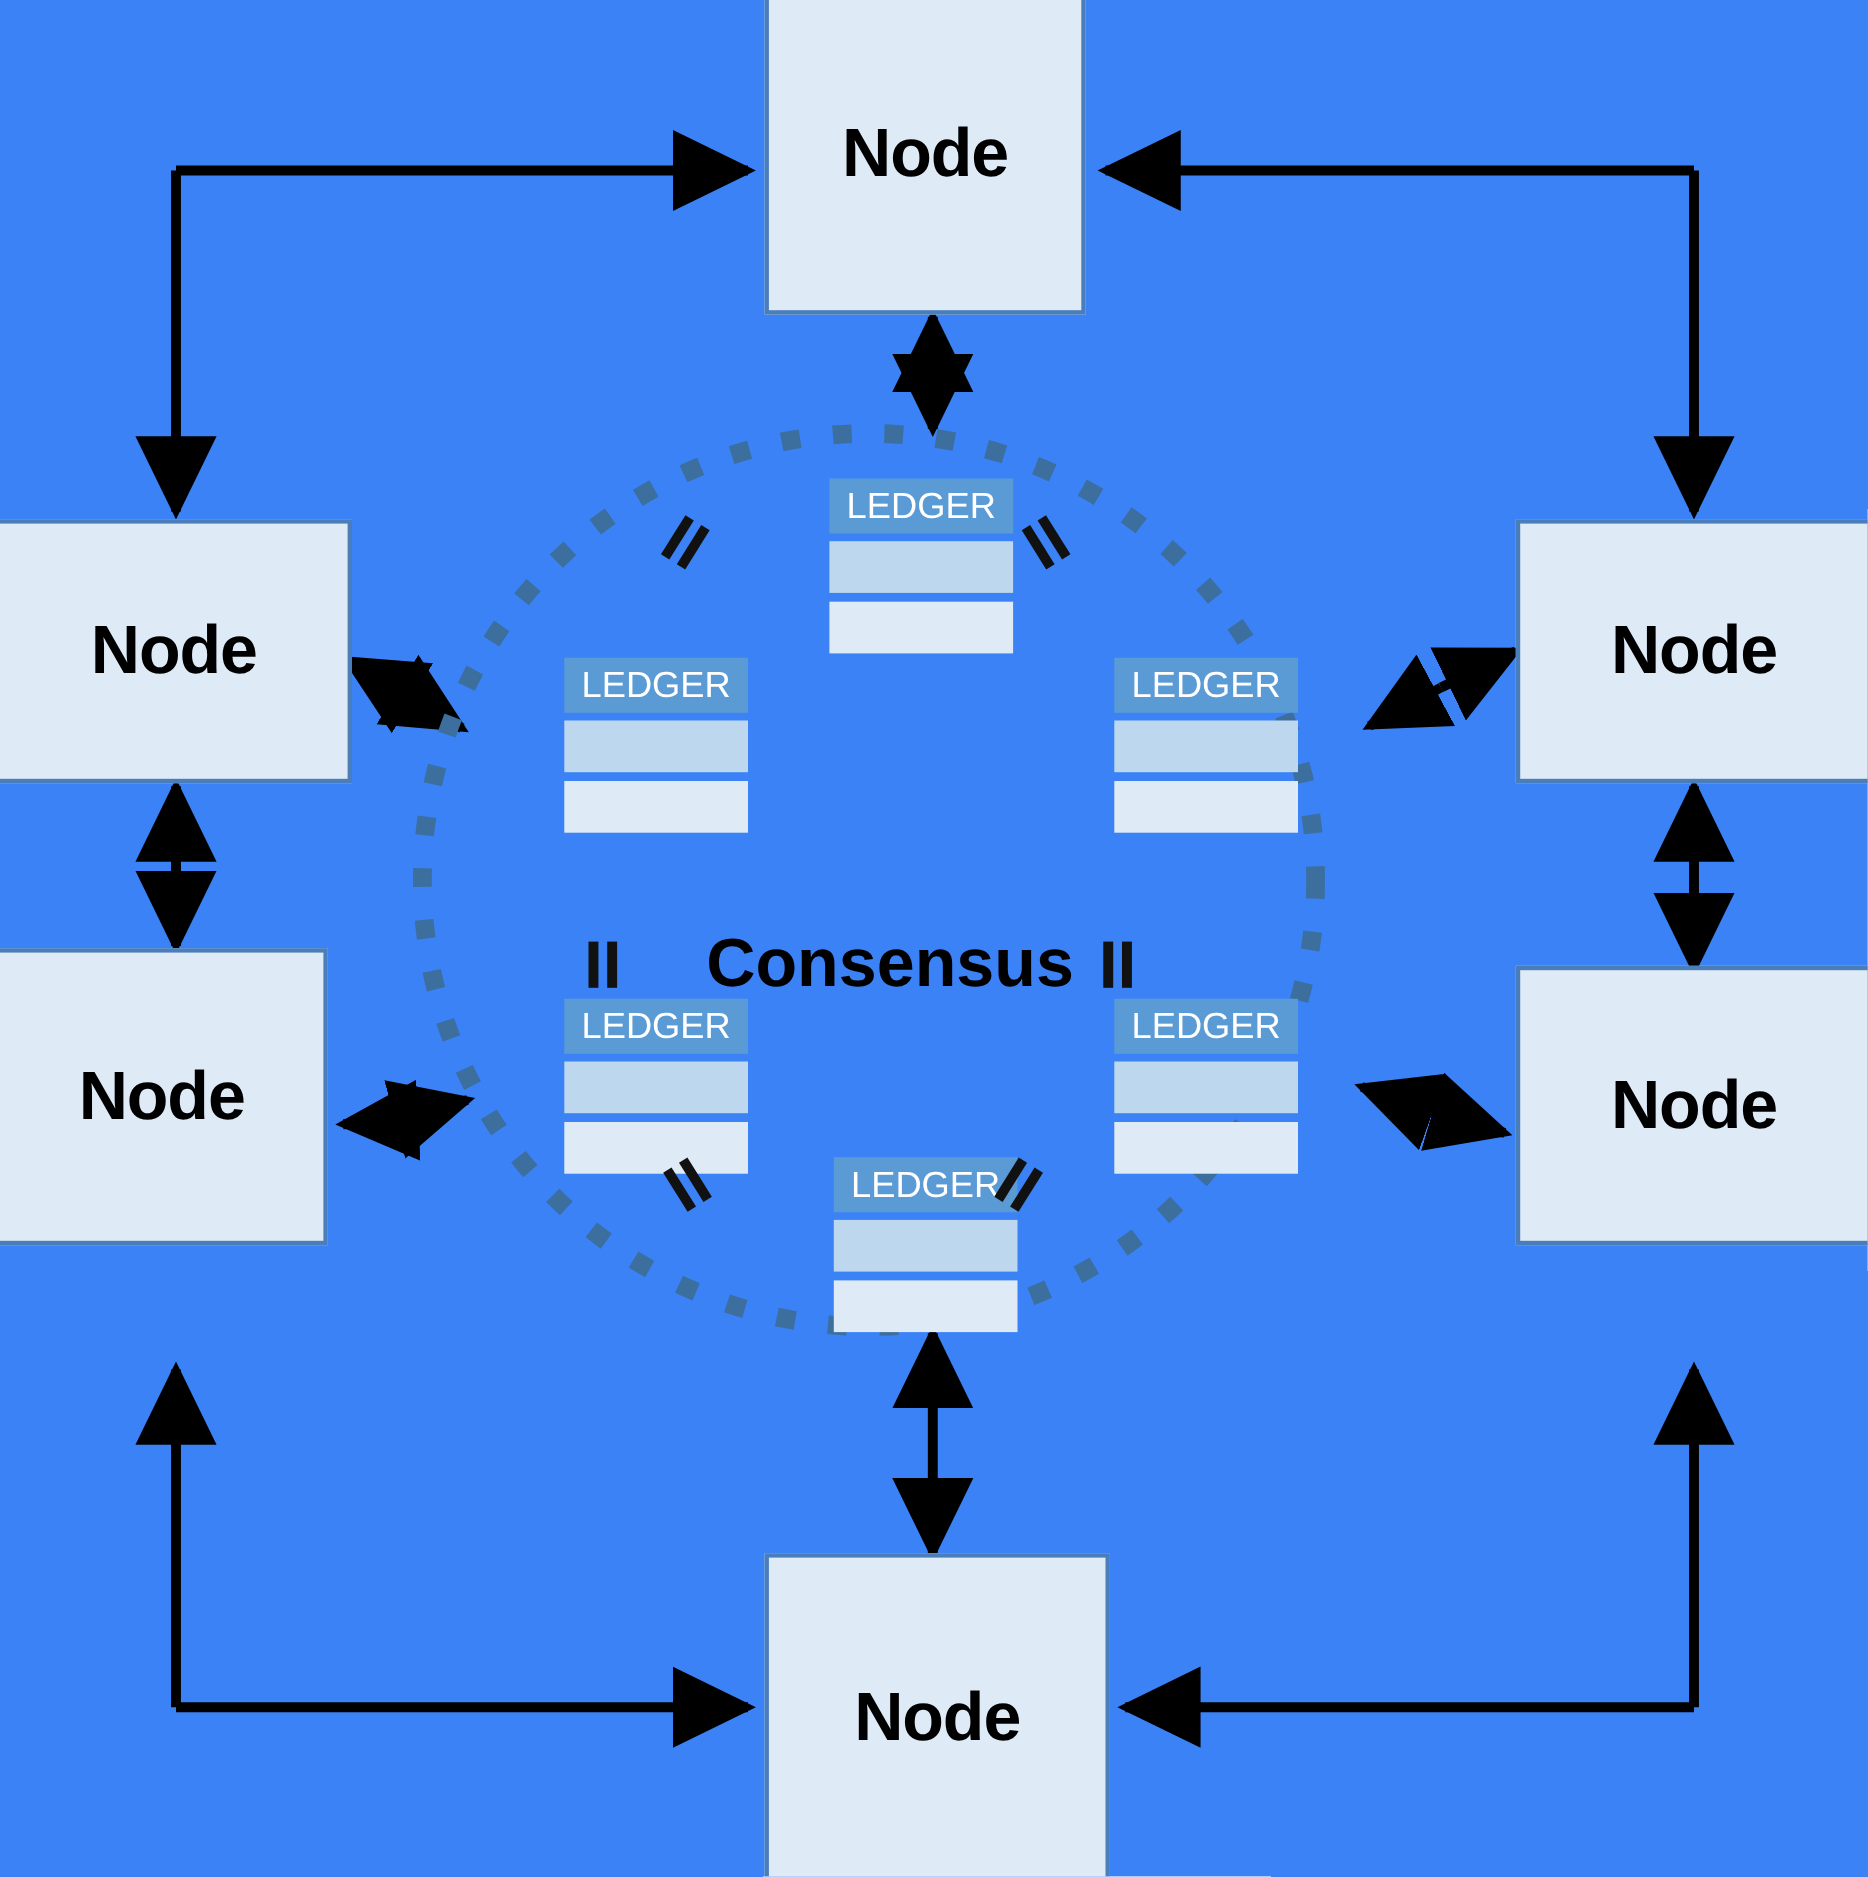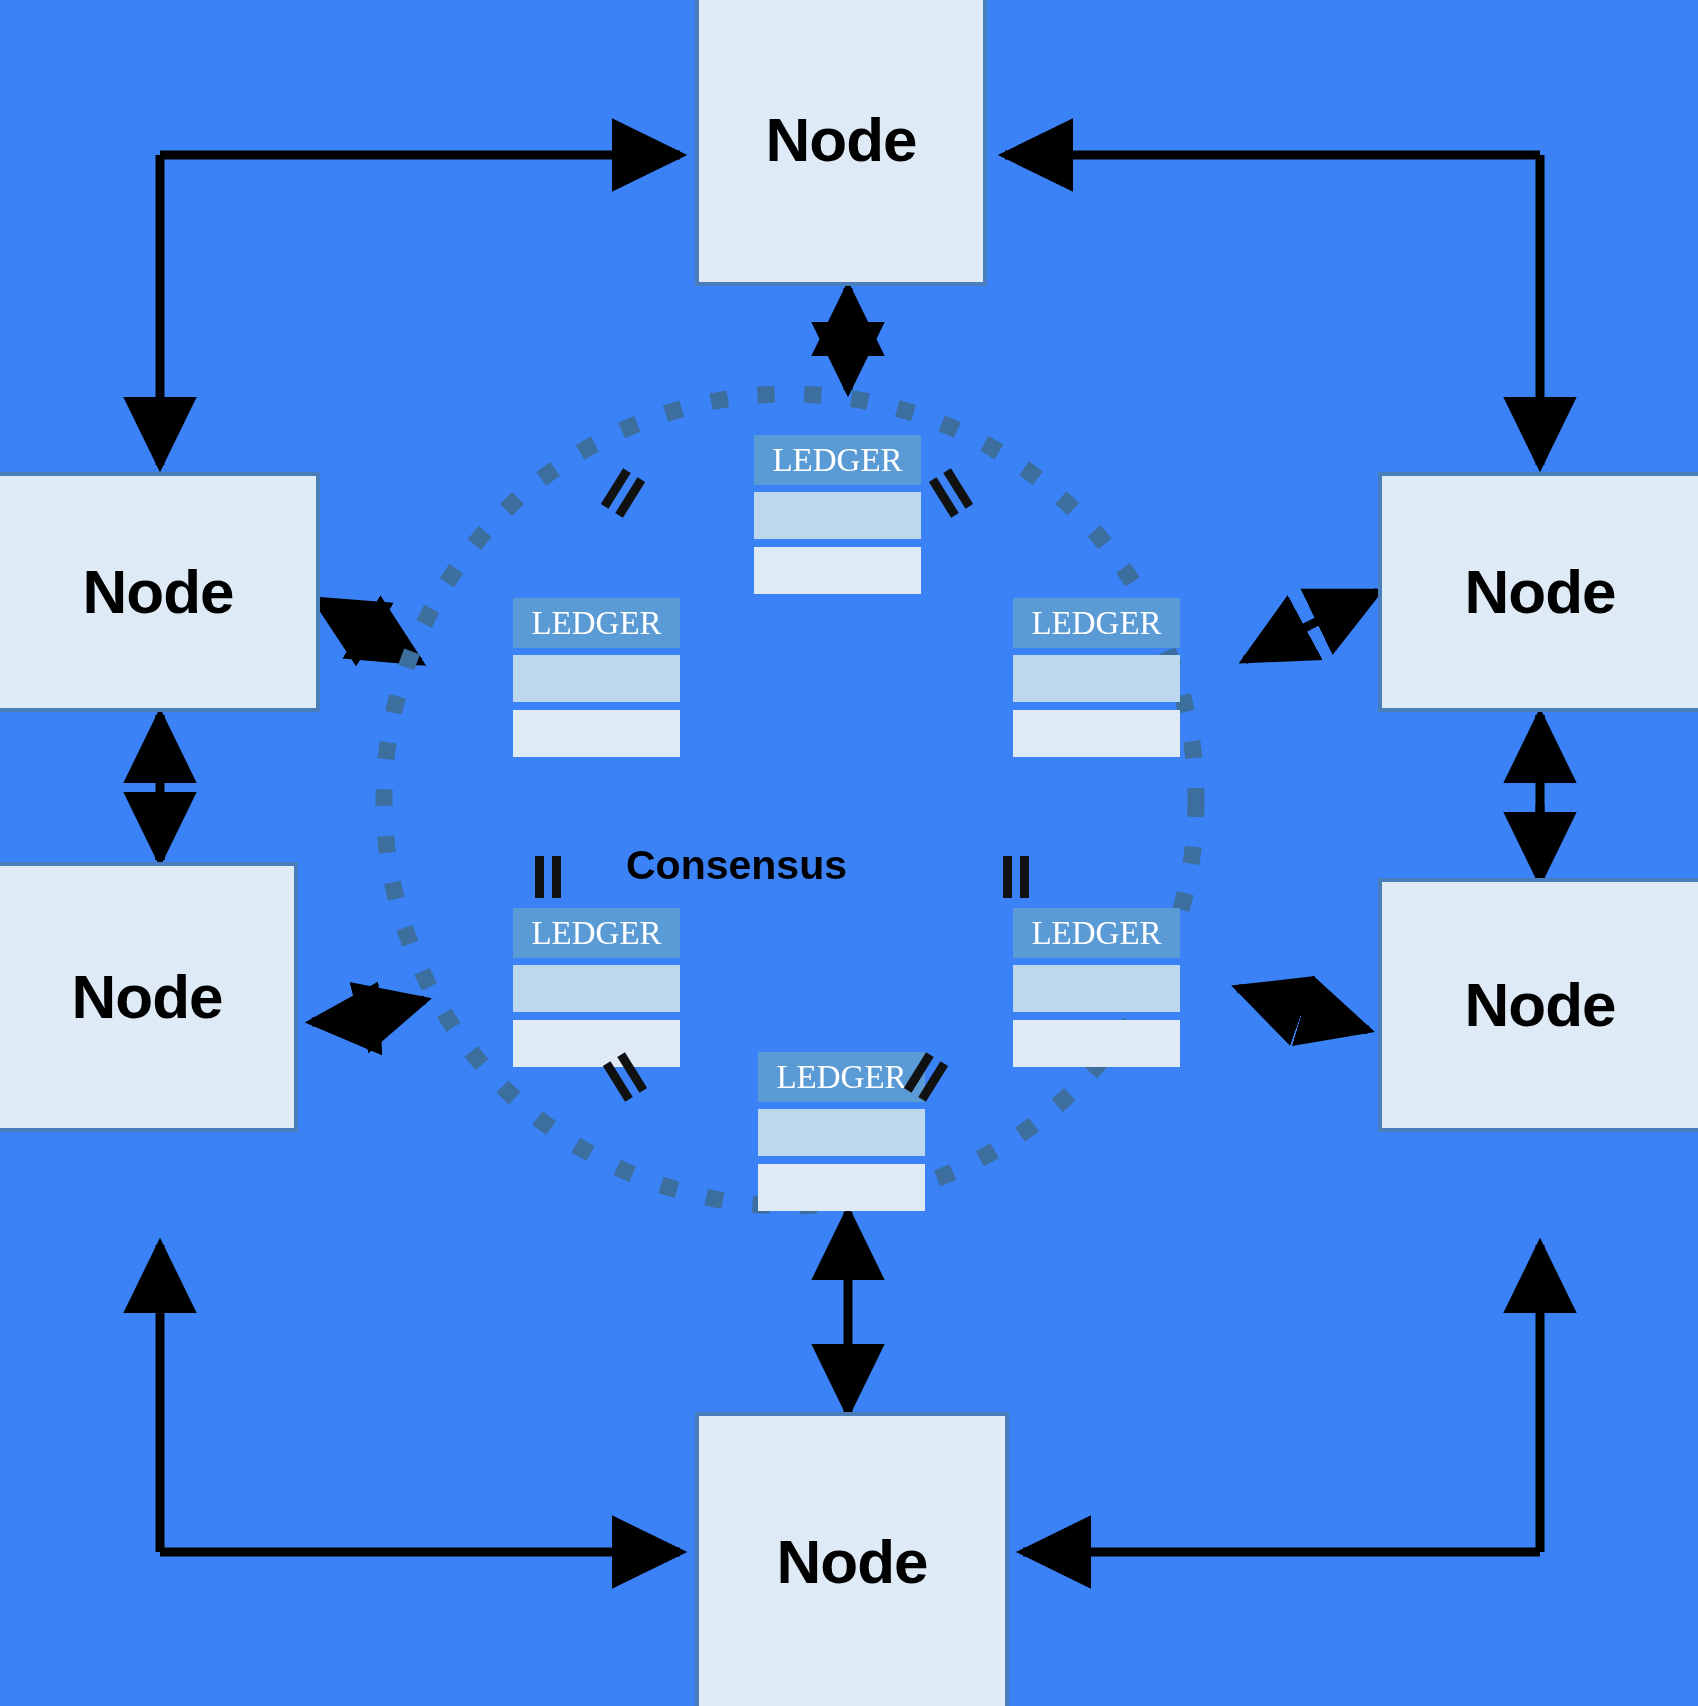--- a/index.html
+++ b/index.html
@@ -35,21 +35,21 @@
     line-height: 1;
   }
   .ledger-card {
     position: absolute;
     width: 167px;
   }
   .ledger-head {
     height: 50px;
     background: #5B9BD5;
     color: #ffffff;
-    font-family: Liberation Serif, serif;
+    font-family: Liberation Sans, sans-serif;
     font-weight: normal;
     font-size: 33px;
     display: flex;
     align-items: center;
     justify-content: center;
     letter-spacing: 0px;
   }
   .ledger-row-a {
     margin-top: 7px;
     height: 47px;
@@ -57,24 +57,25 @@
   }
   .ledger-row-b {
     margin-top: 8px;
     height: 47px;
     background: #DEEBF7;
   }
   .consensus-label {
     position: absolute;
     font-family: "Liberation Sans", sans-serif;
     font-weight: bold;
-    font-size: 41px;
+    font-size: 62px;
     color: #000000;
     white-space: nowrap;
     line-height: 1;
+    margin-left: 16px;
   }
   .eq-mark {
     position: absolute;
     width: 42px;
     height: 30px;
   }
   .eq-mark .bar {
     position: absolute;
     left: 0;
     width: 42px;

